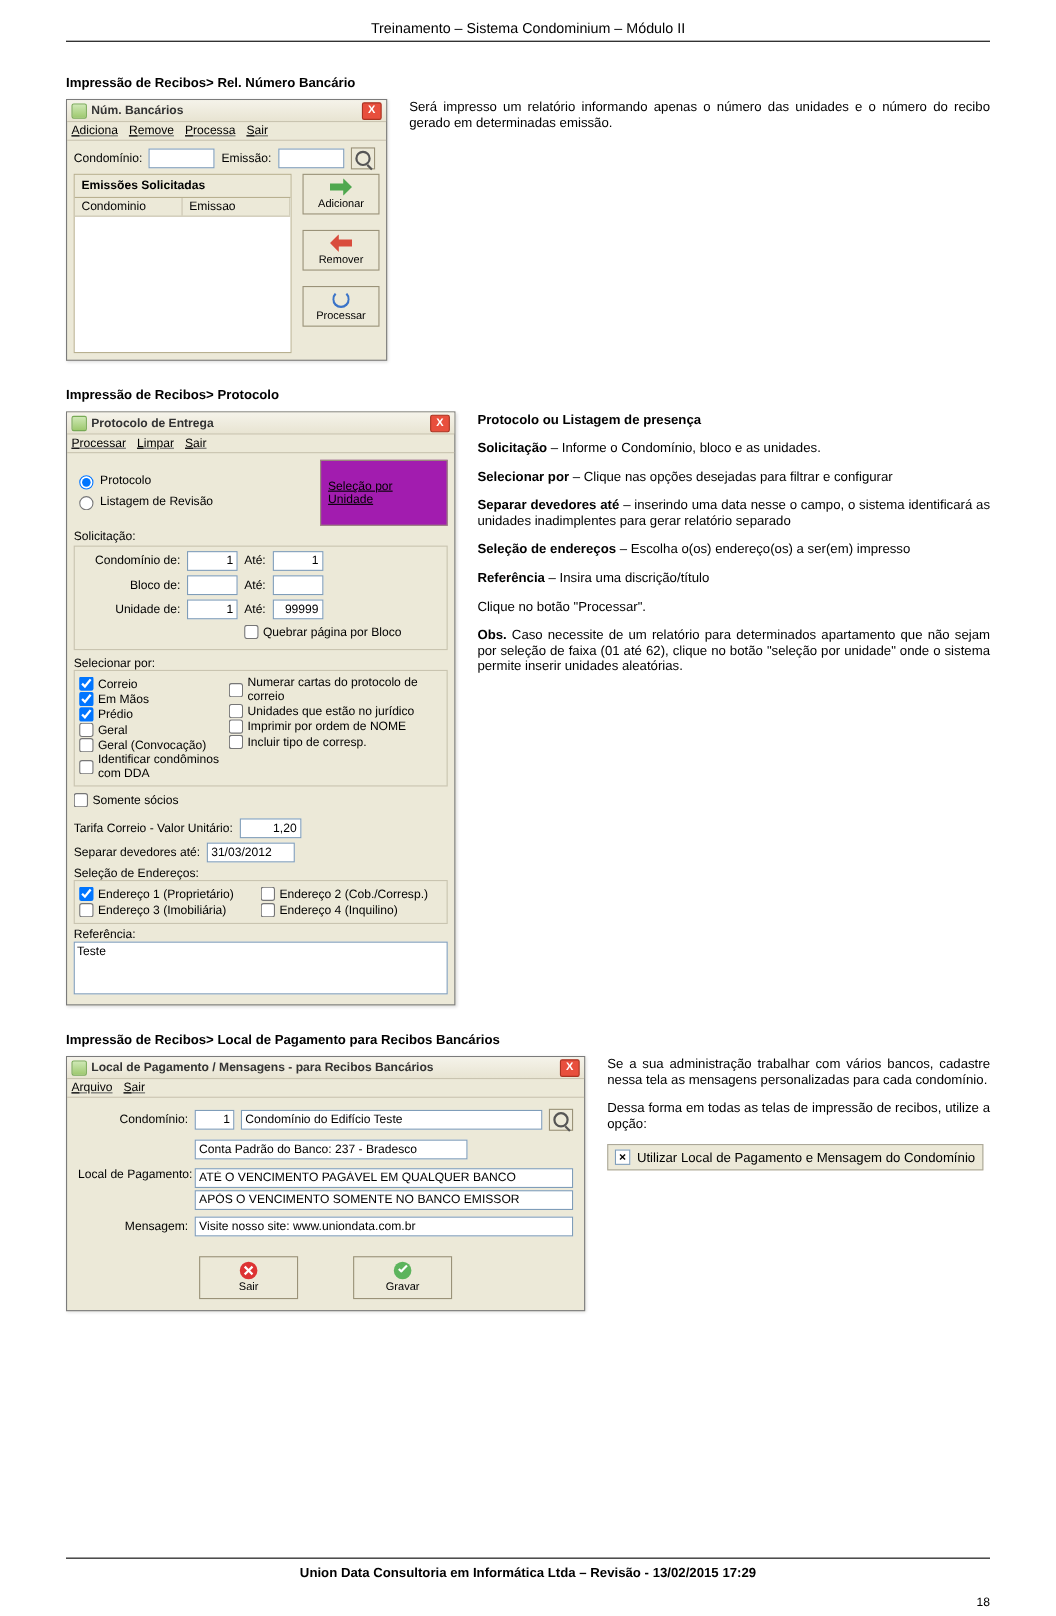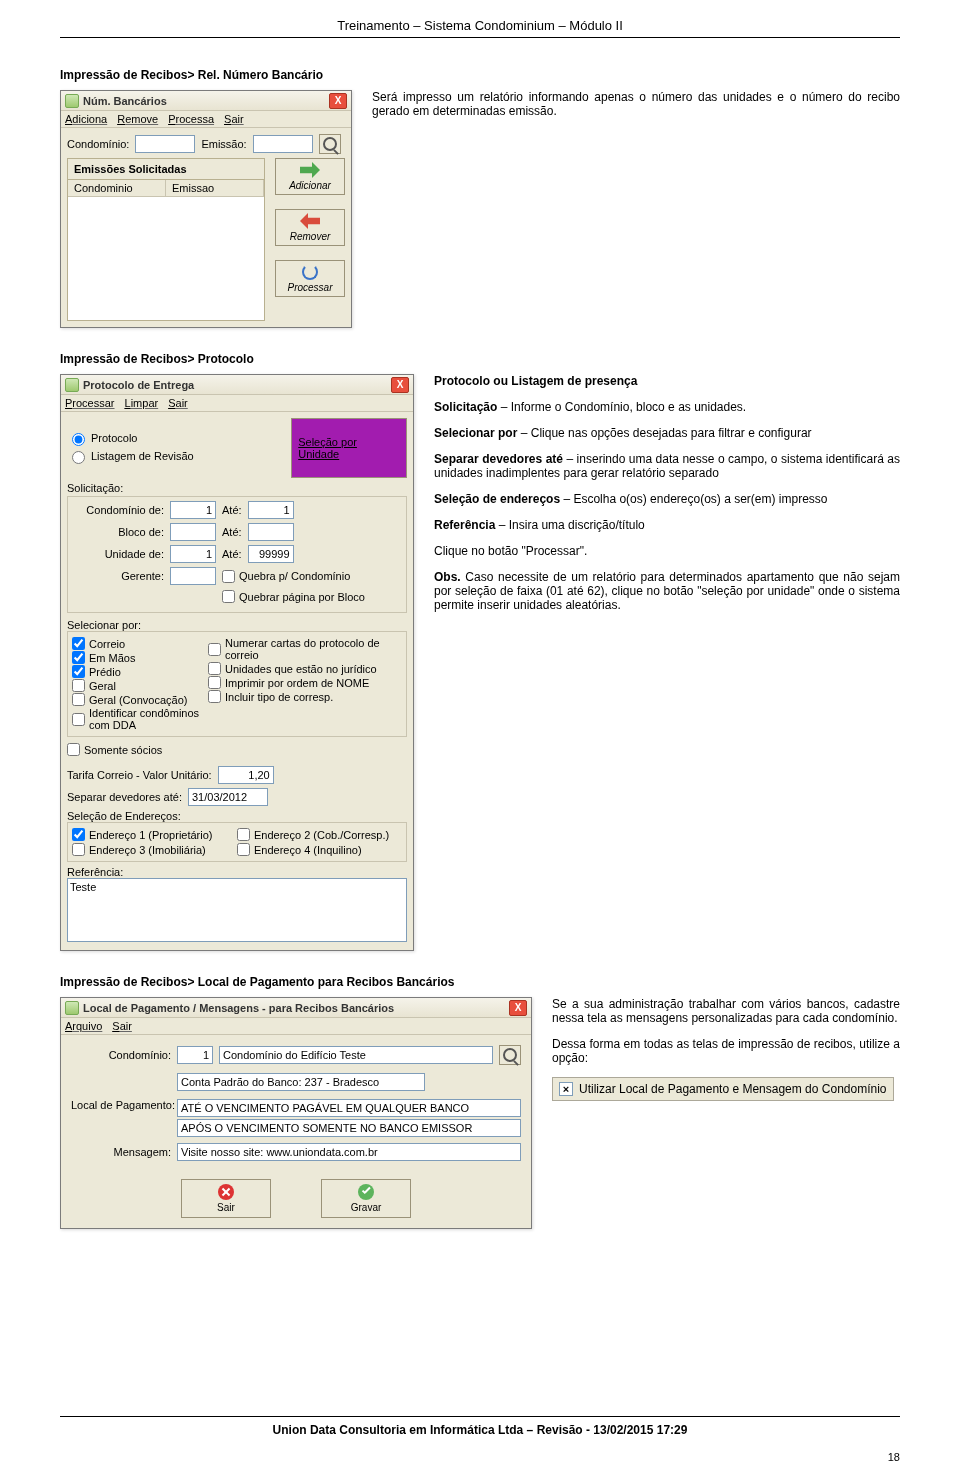--- a/index.html
+++ b/index.html
@@ -140,21 +140,20 @@
   }
 
   .vbtnstack { display: flex; flex-direction: column; gap: 14px; margin-left: 6px; }
   .sqbtn {
     width: 70px;
     border: 1px solid #9a9278;
     background: #ece9d8;
     text-align: center;
     padding: 3px 2px;
     font-size: 10px;
-    font-style: italic;
   }
   .sqbtn .ico { display: block; margin: 0 auto 2px auto; }
 
   .ico-add { width: 20px; height: 16px; background: #4fa84f; clip-path: polygon(0 30%,60% 30%,60% 0,100% 50%,60% 100%,60% 70%,0 70%); }
   .ico-rem { width: 20px; height: 16px; background: #d94c3c; clip-path: polygon(100% 30%,40% 30%,40% 0,0 50%,40% 100%,40% 70%,100% 70%); }
   .ico-proc { width: 16px; height: 16px; border: 2px solid #3a73c8; border-top-color: transparent; border-radius: 50%; }
   .ico-cancel { width:16px;height:16px;border-radius:50%;background:#d33;position:relative;}
   .ico-cancel::before,.ico-cancel::after{content:"";position:absolute;left:7px;top:3px;width:2px;height:10px;background:#fff;transform:rotate(45deg);}
   .ico-cancel::after{transform:rotate(-45deg);}
   .ico-ok{width:16px;height:16px;border-radius:50%;background:#5db45d;position:relative;}
@@ -169,21 +168,21 @@
 
   .proto-win { width: 354px; }
   .selbtn {
     border: 1px solid #9a9278;
     background: #a21caf;
     padding: 17px 6px;
     text-decoration: underline;
   }
   textarea.txa {
     width: 100%;
-    height: 64px;
+    height: 48px;
     border: 1px solid #7f9db9;
     font-family: Tahoma, sans-serif;
     font-size: 11px;
     resize: none;
     padding: 2px;
   }
 
   .local-win { width: 472px; }
   .local-body { padding: 10px; }
   .btnrow { display:flex; justify-content:center; gap: 50px; margin-top: 18px; }
@@ -325,28 +324,20 @@
           <span class="lbl" style="width:92px;text-align:right">Bloco de:</span>
           <input class="txt" style="width: 46px;">
           <span class="lbl">Até:</span>
           <input class="txt" style="width: 46px;">
         </div>
         <div class="frow">
           <span class="lbl" style="width:92px;text-align:right">Unidade de:</span>
           <input class="txt" style="width: 46px; text-align: right;" value="1">
           <span class="lbl">Até:</span>
           <input class="txt" style="width: 46px; text-align: right;" value="99999">
-        </div>
-        <div class="frow">
-          <span class="lbl" style="width:92px;text-align:right">Gerente:</span>
-          <input class="txt" style="width: 46px;">
-          <label class="cb">
-                <input type="checkbox" style="">
-                <span>Quebra p/ Condomínio</span>
-              </label>
         </div>
         <div class="frow" style="margin-left:150px">
           <label class="cb">
                 <input type="checkbox" style="">
                 <span>Quebrar página por Bloco</span>
               </label>
         </div>
       </div>
 
       <div>Selecionar por:</div>

